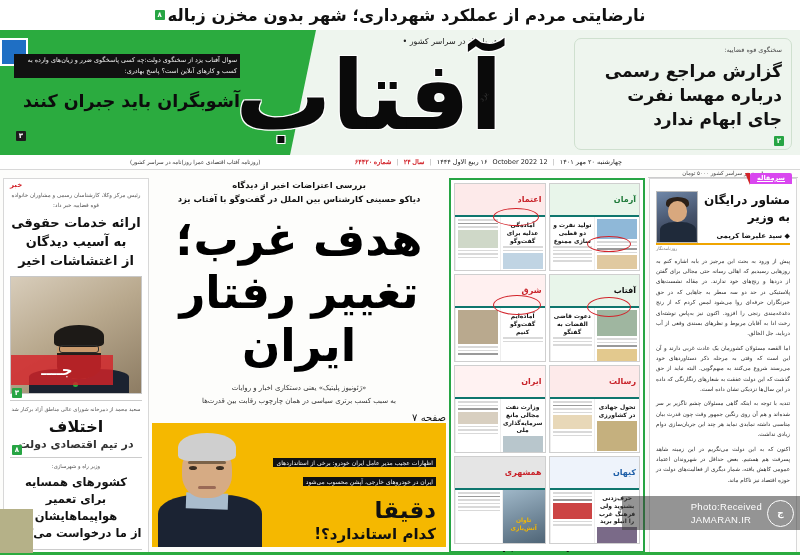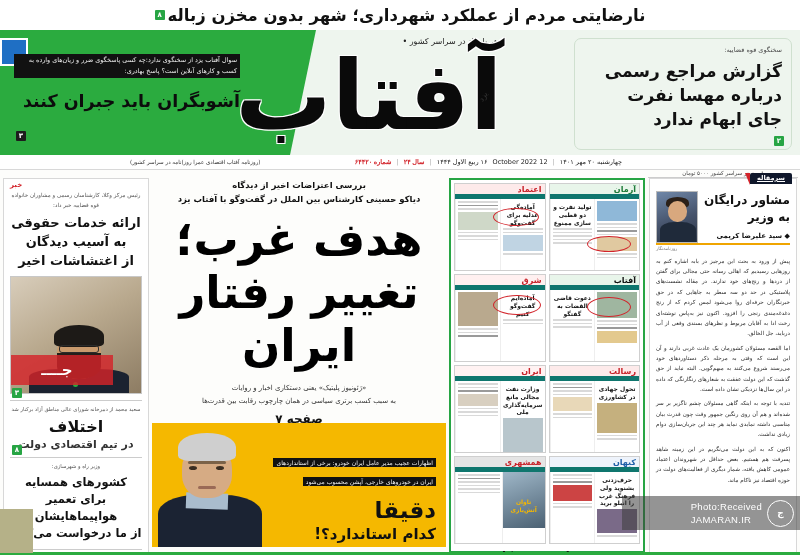--- a/index.html
+++ b/index.html
@@ -121,21 +121,21 @@
   
   .body-area { position: absolute; top: 172px; right: 0; left: 0; bottom: 0; }
 
   
   .col-editorial {
     position: absolute; top: 6px; right: 3px; width: 148px; bottom: 2px;
     border: 1px solid #d8d8d8; background: #fff; padding: 5px 6px;
     direction: rtl;
   }
   .sarmaghale-tag {
-    position: absolute; top: -6px; right: 4px; background: #0f172a;
+    position: absolute; top: -6px; right: 4px; background: #d946ef;
     color: #fff; font-size: 6.5px; font-weight: bold; padding: 1px 7px 2px 7px;
     border-radius: 2px 2px 0 0;
     text-decoration: underline;
   }
   .sarmaghale-tag:after {
     content:""; position:absolute; left:-5px; top:0;
     border-top: 12px solid #d2232a; border-left: 5px solid transparent;
   }
   .ed-title {
     margin-top: 8px; font-size: 12px; font-weight: bold; color: #111;
@@ -188,21 +188,21 @@
   .col-thumbs {
     position: absolute; top: 6px; right: 155px; width: 196px; bottom: 2px;
     border: 2px solid #27a544; background: #fff; padding: 3px;
   }
   .thumb-grid { display: grid; grid-template-columns: 1fr 1fr; gap: 3px; }
   .thumb {
     position: relative; height: 88px; background: #fff;
     border: 1px solid #cfcfcf; overflow: hidden;
   }
   .thumb .t-mast {
-    height: 15px; border-bottom: 5px solid #0f766e; position: relative;
+    height: 33px; border-bottom: 2px solid #0f766e; position: relative;
     display: flex; align-items: center; justify-content: flex-start;
     padding: 4px 3px;
   }
   .thumb .t-name {
     font-size: 8px; font-weight: bold; direction: rtl; letter-spacing: -.5px;
   }
   .thumb .t-cols { display: flex; height: 73px; }
   .thumb .t-col { flex: 1; border-left: 1px solid #eee; padding: 2px; }
   .t-line { height: 1.5px; background: #d9d9d9; margin-bottom: 2px; }
   .t-line.dark { background: #9a9a9a; }
@@ -229,21 +229,21 @@
     font-weight: bold;
   }
   .main-head {
     font-size: 45px; font-weight: bold; color: #000; text-align: center;
     line-height: 1.18; margin-top: 6px; letter-spacing: -2px;
   }
   .main-sub {
     font-size: 7px; color: #333; text-align: center; line-height: 1.9;
     margin-top: 10px;
   }
-  .main-page { font-size: 12px; color: #111; text-align: center; margin-top: 3px; font-weight: bold; }
+  .main-page { font-size: 10px; color: #111; text-align: right; margin-top: 3px; font-weight: normal; }
 
   .yellow-card {
     position: absolute; bottom: 6px; right: 0; left: 0; height: 124px;
     background: #f5b800; overflow: hidden;
   }
   .yc-photo {
     position: absolute; bottom: 0; left: 6px; width: 104px; height: 118px;
   }
   .yc-photo .yhair {
     position: absolute; top: 4px; left: 20px; width: 58px; height: 28px;
@@ -361,21 +361,21 @@
       <div class="hdr-kicker">سخنگوی قوه قضاییه:</div>
       <div class="hdr-head-l">
         <div>گزارش مراجع رسمی</div>
         <div>درباره مهسا نفرت</div>
         <div>جای ابهام ندارد</div>
       </div>
       <span class="pg-badge">۲</span>
     </div>
 
     <div class="hdr-box-right">
-      <span class="hdr-kicker-dark">سوال آفتاب یزد از سخنگوی ندارد:چه کسی پاسخگوی ضرر و زیان‌های وارده به کسب و کارهای آنلاین است؟ پاسخ بهادری:</span>
+      <span class="hdr-kicker-dark">سوال آفتاب یزد از سخنگوی دولت:چه کسی پاسخگوی ضرر و زیان‌های وارده به کسب و کارهای آنلاین است؟ پاسخ بهادری:</span>
       <div class="hdr-head-r">آشوبگران باید جبران کنند</div>
       <span class="pg-badge">۳</span>
     </div>
   </div>
 
   <div class="date-bar">
     <div class="d-right">
       <span>چهارشنبه ۲۰ مهر ۱۴۰۱</span>
       <span class="sep">|</span>
       <span>12 October 2022</span>

